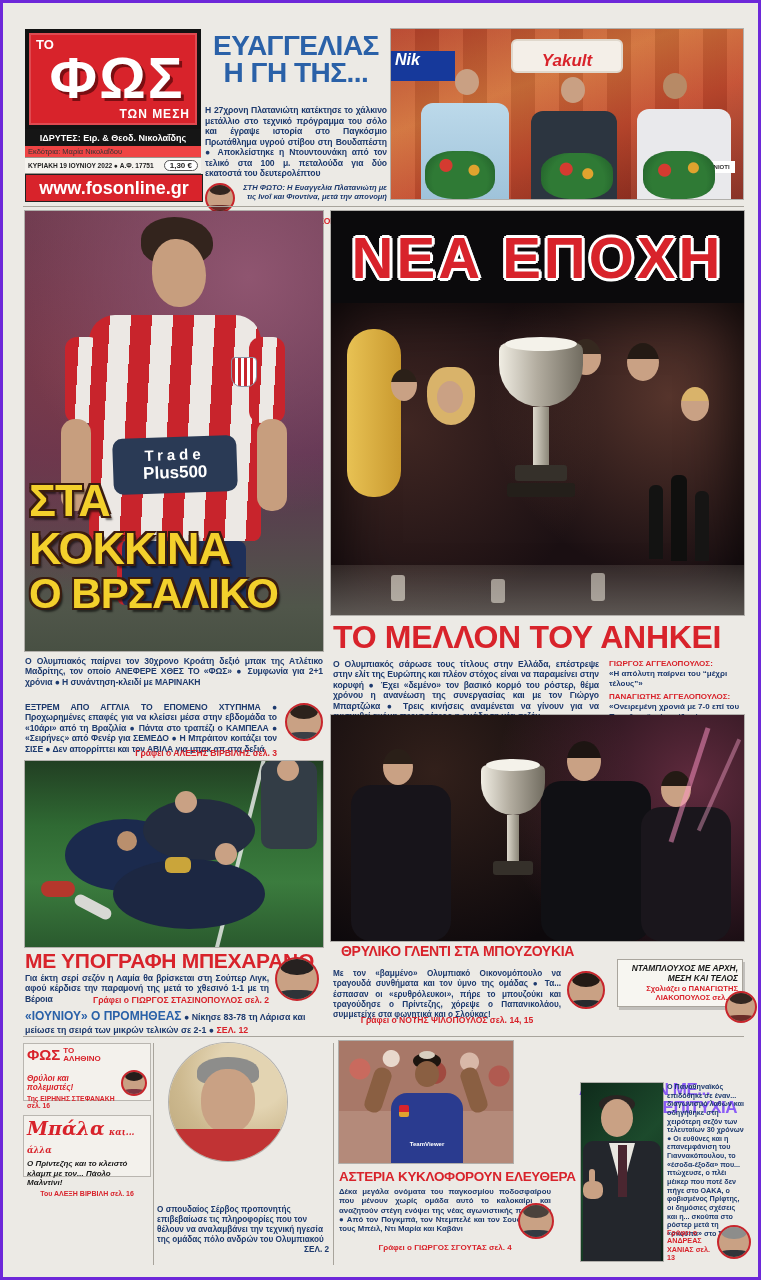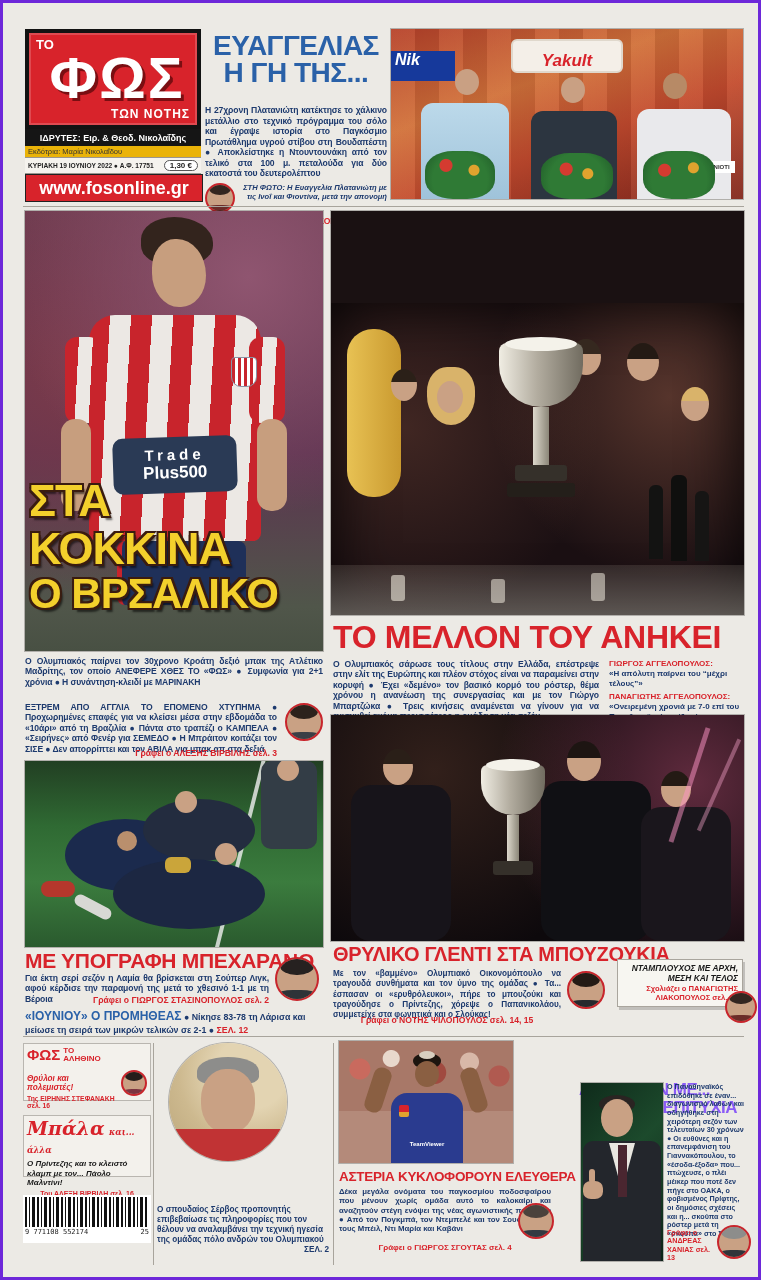--- a/index.html
+++ b/index.html
@@ -11,21 +11,21 @@
   .blue{color:#2a61a8}
   .b{font-weight:bold}
   .it{font-style:italic}
   .ctr{text-align:center}
   .rt{text-align:right}
   p{margin:0}
   
   .logo-box{background:#d8232b;border:4px solid #121212;box-sizing:border-box;box-shadow:inset 0 0 0 2px rgba(255,255,255,.18)}
   .logo-main{color:#fff;font-weight:900;font-size:58px;letter-spacing:2px;text-shadow:3px 3px 0 #7a0e12;line-height:1}
   .strip-black{background:#151515;color:#fff;font-weight:700;font-size:9px;display:flex;align-items:center;justify-content:center}
-  .strip-white{background:#eab308;color:#333;font-size:7.5px;display:flex;align-items:center;padding:0 3px;box-sizing:border-box;border-bottom:1px solid #9a968f}
+  .strip-white{background:#ef4444;color:#333;font-size:7.5px;display:flex;align-items:center;padding:0 3px;box-sizing:border-box;border-bottom:1px solid #9a968f}
   .price-pill{border:1px solid #555;border-radius:10px;padding:0 5px;font-size:8px;font-weight:700;color:#222;background:#fff}
   .site-strip{background:#d8232b;border:1px solid #222;color:#fff;font-weight:800;font-size:18px;display:flex;align-items:center;justify-content:center}
   .top-head{color:#2a61a8;font-weight:900;font-size:28px;line-height:.95;letter-spacing:-.5px;text-align:center}
   .small-body{font-size:8.6px;font-weight:700;color:#1d3a6e;line-height:1.22;letter-spacing:-.1px;text-align:justify}
   .byline{color:#d8232b;font-weight:800;font-size:8.6px}
   .rule{background:#a8a49c}
   
   .av{position:absolute;border-radius:50%;border:2px solid #c8252c;background:#c9a184;overflow:hidden;box-sizing:border-box}
   .av::before{content:"";position:absolute;left:8%;top:-6%;right:8%;height:46%;background:var(--hair,#3a2c22);border-radius:50%}
   .av::after{content:"";position:absolute;left:0;bottom:-4%;width:100%;height:26%;background:var(--shirt,#44423e);border-radius:40% 40% 0 0}
@@ -47,21 +47,21 @@
 </style>
 </head>
 <body>
 
 <div class="sheet">
 
   <div class="abs" style="left:22px;top:26px;width:176px;height:170px">
     <div class="logo-box abs" style="left:0;top:0;width:176px;height:100px">
       <span class="abs" style="left:7px;top:4px;color:#fff;font-weight:900;font-size:13px">ΤΟ</span>
       <div class="abs logo-main" style="left:0;top:16px;width:176px;text-align:center">ΦΩΣ</div>
-      <span class="abs" style="right:7px;bottom:4px;color:#fff;font-weight:800;font-size:12px;letter-spacing:1px">ΤΩΝ ΝΟΤΗΣ</span>
+      <span class="abs" style="right:7px;bottom:4px;color:#fff;font-weight:800;font-size:12px;letter-spacing:1px">ΤΩΝ ΜΕΣΗ</span>
     </div>
     <div class="strip-black abs" style="left:0;top:100px;width:176px;height:17px">ΙΔΡΥΤΕΣ: Ειρ. &amp; Θεοδ. Νικολαΐδης</div>
     <div class="strip-white abs" style="left:0;top:117px;width:176px;height:12px">Εκδότρια: Μαρία Νικολαΐδου</div>
     <div class="abs" style="left:0;top:129px;width:176px;height:16px;background:#f5f3ee;display:flex;align-items:center;justify-content:space-between;padding:0 3px;box-sizing:border-box;border-bottom:1px solid #9a968f">
       <span style="font-size:6.6px;font-weight:800;color:#222">ΚΥΡΙΑΚΗ 19 ΙΟΥΝΙΟΥ 2022 ● Α.Φ. 17751</span>
       <span class="price-pill">1,30 €</span>
     </div>
     <div class="site-strip abs" style="left:0;top:145px;width:176px;height:26px">www.fosonline.gr</div>
   </div>
 
@@ -119,20 +119,23 @@
       <div style="font-size:45px">ΚΟΚΚΙΝΑ</div>
       <div style="font-size:42px">Ο ΒΡΣΑΛΙΚΟ</div>
     </div>
   </div>
   <p class="small-body abs" style="left:22px;top:653px;width:298px">Ο Ολυμπιακός παίρνει τον 30χρονο Κροάτη δεξιό μπακ της Ατλέτικο Μαδρίτης, τον οποίο ΑΝΕΦΕΡΕ ΧΘΕΣ ΤΟ «ΦΩΣ» ● Συμφωνία για 2+1 χρόνια ● Η συνάντηση-κλειδί με ΜΑΡΙΝΑΚΗ</p>
   <p class="small-body abs" style="left:22px;top:699px;width:252px">ΕΞΤΡΕΜ ΑΠΟ ΑΓΓΛΙΑ ΤΟ ΕΠΟΜΕΝΟ ΧΤΥΠΗΜΑ ● Προχωρημένες επαφές για να κλείσει μέσα στην εβδομάδα το «10άρι» από τη Βραζιλία ● Πάντα στο τραπέζι ο ΚΑΜΠΕΛΑ ● «Σειρήνες» από Φενέρ για ΣΕΜΕΔΟ ● Η Μπράιτον κοιτάζει τον ΣΙΣΕ ● Δεν απορρίπτει και τον ΑΒΙΛΑ για μπακ απ στα δεξιά</p>
   <span class="av" style="left:282px;top:700px;width:38px;height:38px;--hair:#2c221c;--shirt:#3a3f46"></span>
   <p class="byline abs rt" style="left:70px;top:745px;width:204px">Γράφει ο ΑΛΕΞΗΣ ΒΙΡΒΙΛΗΣ σελ. 3</p>
 
   <div class="photo" style="left:328px;top:208px;width:413px;height:404px;background:#1a1112">
+    <div class="abs" style="left:0;top:0;width:413px;height:92px;background:#0b0a0c;display:flex;align-items:center;justify-content:center">
+      <span class="nea-title" style="font-size:58px">ΝΕΑ ΕΠΟΧΗ</span>
+    </div>
     <div class="abs" style="left:0;top:92px;width:413px;height:312px;background:radial-gradient(circle at 82% 30%,rgba(196,120,90,.35),transparent 45%),radial-gradient(circle at 18% 40%,rgba(150,90,70,.3),transparent 50%),#1b1013;box-shadow:inset 0 0 60px rgba(0,0,0,.8)">
       <div class="abs" style="left:16px;top:26px;width:54px;height:168px;border-radius:26px;background:linear-gradient(90deg,#e8c254,#c9992f)"></div>
       <div class="head2tone" style="left:60px;top:66px;width:26px;height:32px;--hc:#2b2018"></div>
       <div class="head2tone" style="left:240px;top:36px;width:30px;height:36px;--hc:#35281f"></div>
       <div class="head2tone" style="left:296px;top:40px;width:32px;height:38px;--hc:#241a14"></div>
       <div class="head2tone" style="left:350px;top:84px;width:28px;height:34px;--hc:#d9b36a"></div>
       <div class="abs" style="left:96px;top:64px;width:48px;height:58px;border-radius:50% 50% 60% 60%;background:#d9b36a"></div>
       <div class="abs" style="left:106px;top:78px;width:26px;height:32px;border-radius:50%;background:#caa184"></div>
       <div class="abs" style="left:168px;top:34px;width:84px;height:200px">
         <div class="trophy-bowl" style="left:0;top:6px;width:84px;height:64px"></div>
@@ -190,21 +193,21 @@
     <div class="abs" style="left:310px;top:92px;width:90px;height:134px;border-radius:20px;background:#1a161c"></div>
     <div class="abs" style="left:150px;top:44px;width:64px;height:160px">
       <div class="trophy-bowl" style="left:0;top:6px;width:64px;height:50px"></div>
       <div class="abs" style="left:5px;top:0;width:54px;height:12px;border-radius:50%;background:#f4f2ea"></div>
       <div class="trophy-stem" style="left:26px;top:56px;width:12px;height:46px"></div>
       <div class="trophy-base" style="left:12px;top:102px;width:40px;height:14px"></div>
     </div>
     <div class="abs" style="left:356px;top:10px;width:5px;height:120px;background:rgba(255,150,200,.5);transform:rotate(18deg)"></div>
     <div class="abs" style="left:386px;top:20px;width:4px;height:100px;background:rgba(255,170,210,.4);transform:rotate(24deg)"></div>
   </div>
-  <div class="abs red-head" style="left:330px;top:940px;width:411px;font-size:20px">ΘΡΥΛΙΚΟ ΓΛΕΝΤΙ ΣΤΑ ΜΠΟΥΖΟΥΚΙΑ</div>
+  <div class="abs red-head" style="left:338px;top:940px;width:411px;font-size:14px">ΘΡΥΛΙΚΟ ΓΛΕΝΤΙ ΣΤΑ ΜΠΟΥΖΟΥΚΙΑ</div>
   <p class="abs" style="left:330px;top:966px;width:228px;font-size:8.2px;font-weight:700;color:#1d3a6e;line-height:1.25;text-align:justify">Με τον «βαμμένο» Ολυμπιακό Οικονομόπουλο να τραγουδά συνθήματα και τον ύμνο της ομάδας ● Τα... έσπασαν οι «ερυθρόλευκοι», πήρε το μπουζούκι και τραγούδησε ο Πρίντεζης, χόρεψε ο Παπανικολάου, συμμετείχε στα φωνητικά και ο Σλούκας!</p>
   <span class="av" style="left:564px;top:968px;width:38px;height:38px;--hair:#241b15;--shirt:#26292e"></span>
   <p class="byline abs ctr" style="left:330px;top:1012px;width:228px">Γράφει ο ΝΟΤΗΣ ΨΙΛΟΠΟΥΛΟΣ σελ. 14, 15</p>
   <div class="box-note abs" style="left:614px;top:956px;width:126px;height:48px;padding:4px;text-align:right">
     <p class="it b" style="font-size:8.4px;color:#1a1a1a;line-height:1.15">ΝΤΑΜΠΛΟΥΧΟΣ ΜΕ ΑΡΧΗ, ΜΕΣΗ ΚΑΙ ΤΕΛΟΣ</p>
     <p class="red b" style="font-size:7.6px;line-height:1.15;margin-top:2px">Σχολιάζει ο ΠΑΝΑΓΙΩΤΗΣ ΛΙΑΚΟΠΟΥΛΟΣ σελ. 15</p>
   </div>
   <span class="av" style="left:722px;top:988px;width:32px;height:32px;--hair:#332620;--shirt:#6b2c28"></span>
 
   <div class="rule abs" style="left:20px;top:1033px;width:721px;height:1px"></div>
@@ -220,27 +223,20 @@
     <p class="byline" style="font-size:6.8px;margin-top:2px;width:92px">Της ΕΙΡΗΝΗΣ ΣΤΕΦΑΝΑΚΗ σελ. 16</p>
     <span class="av" style="right:3px;top:26px;width:26px;height:26px;--hair:#261d1a;--shirt:#7d3440"></span>
   </div>
   <div class="mini-box abs" style="left:20px;top:1112px;width:128px;height:62px;padding:3px">
     <div>
       <span class="it" style="color:#d8232b;font-weight:800;font-size:19px;font-family:'DejaVu Serif',serif;line-height:1">Μπάλα</span>
       <span class="it" style="color:#d8232b;font-weight:700;font-size:8.4px;font-family:'DejaVu Serif',serif">και... άλλα</span>
     </div>
     <p class="it b" style="font-size:8px;color:#1a1a1a;line-height:1.2;margin-top:2px">Ο Πρίντεζης και το κλειστό κλαμπ με τον... Πάολο Μαλντίνι!</p>
     <p class="byline" style="font-size:7px;margin-top:2px;text-align:center">Του ΑΛΕΞΗ ΒΙΡΒΙΛΗ σελ. 16</p>
-  </div>
-  <div class="abs" style="left:20px;top:1192px;width:128px;height:48px;background:#fff;padding:2px;box-sizing:border-box">
-    <div class="barcode-bars"></div>
-    <div style="display:flex;justify-content:space-between;margin-top:1px">
-      <span style="font-size:7px;font-family:'DejaVu Sans Mono',monospace;color:#222">9 771108 552174</span>
-      <span style="font-size:7px;font-family:'DejaVu Sans Mono',monospace;color:#222">25</span>
-    </div>
   </div>
 
   <div class="photo" style="left:166px;top:1040px;width:118px;height:118px;border-radius:50%;background:radial-gradient(circle at 70% 25%,#e3d4b2 0 30%,#cdb98f 60%,#b9a478)">
     <div class="abs" style="left:28px;top:14px;width:62px;height:28px;border-radius:50% 50% 30% 30%;background:#8d8d8b"></div>
     <div class="abs" style="left:32px;top:26px;width:54px;height:64px;border-radius:46%;background:#c9a184"></div>
     <div class="abs" style="left:0;top:86px;width:118px;height:32px;background:#c13334"></div>
   </div>
   <p class="abs" style="left:154px;top:1202px;width:172px;font-size:8.2px;font-weight:700;color:#1d3a6e;line-height:1.22">
     <span>Ο σπουδαίος Σέρβος προπονητής επιβεβαίωσε τις πληροφορίες που τον θέλουν να αναλαμβάνει την τεχνική ηγεσία της ομάδας πόλο ανδρών του Ολυμπιακού</span>
     <span class="rt b" style="display:block;color:#1d3a6e">ΣΕΛ. 2</span>

